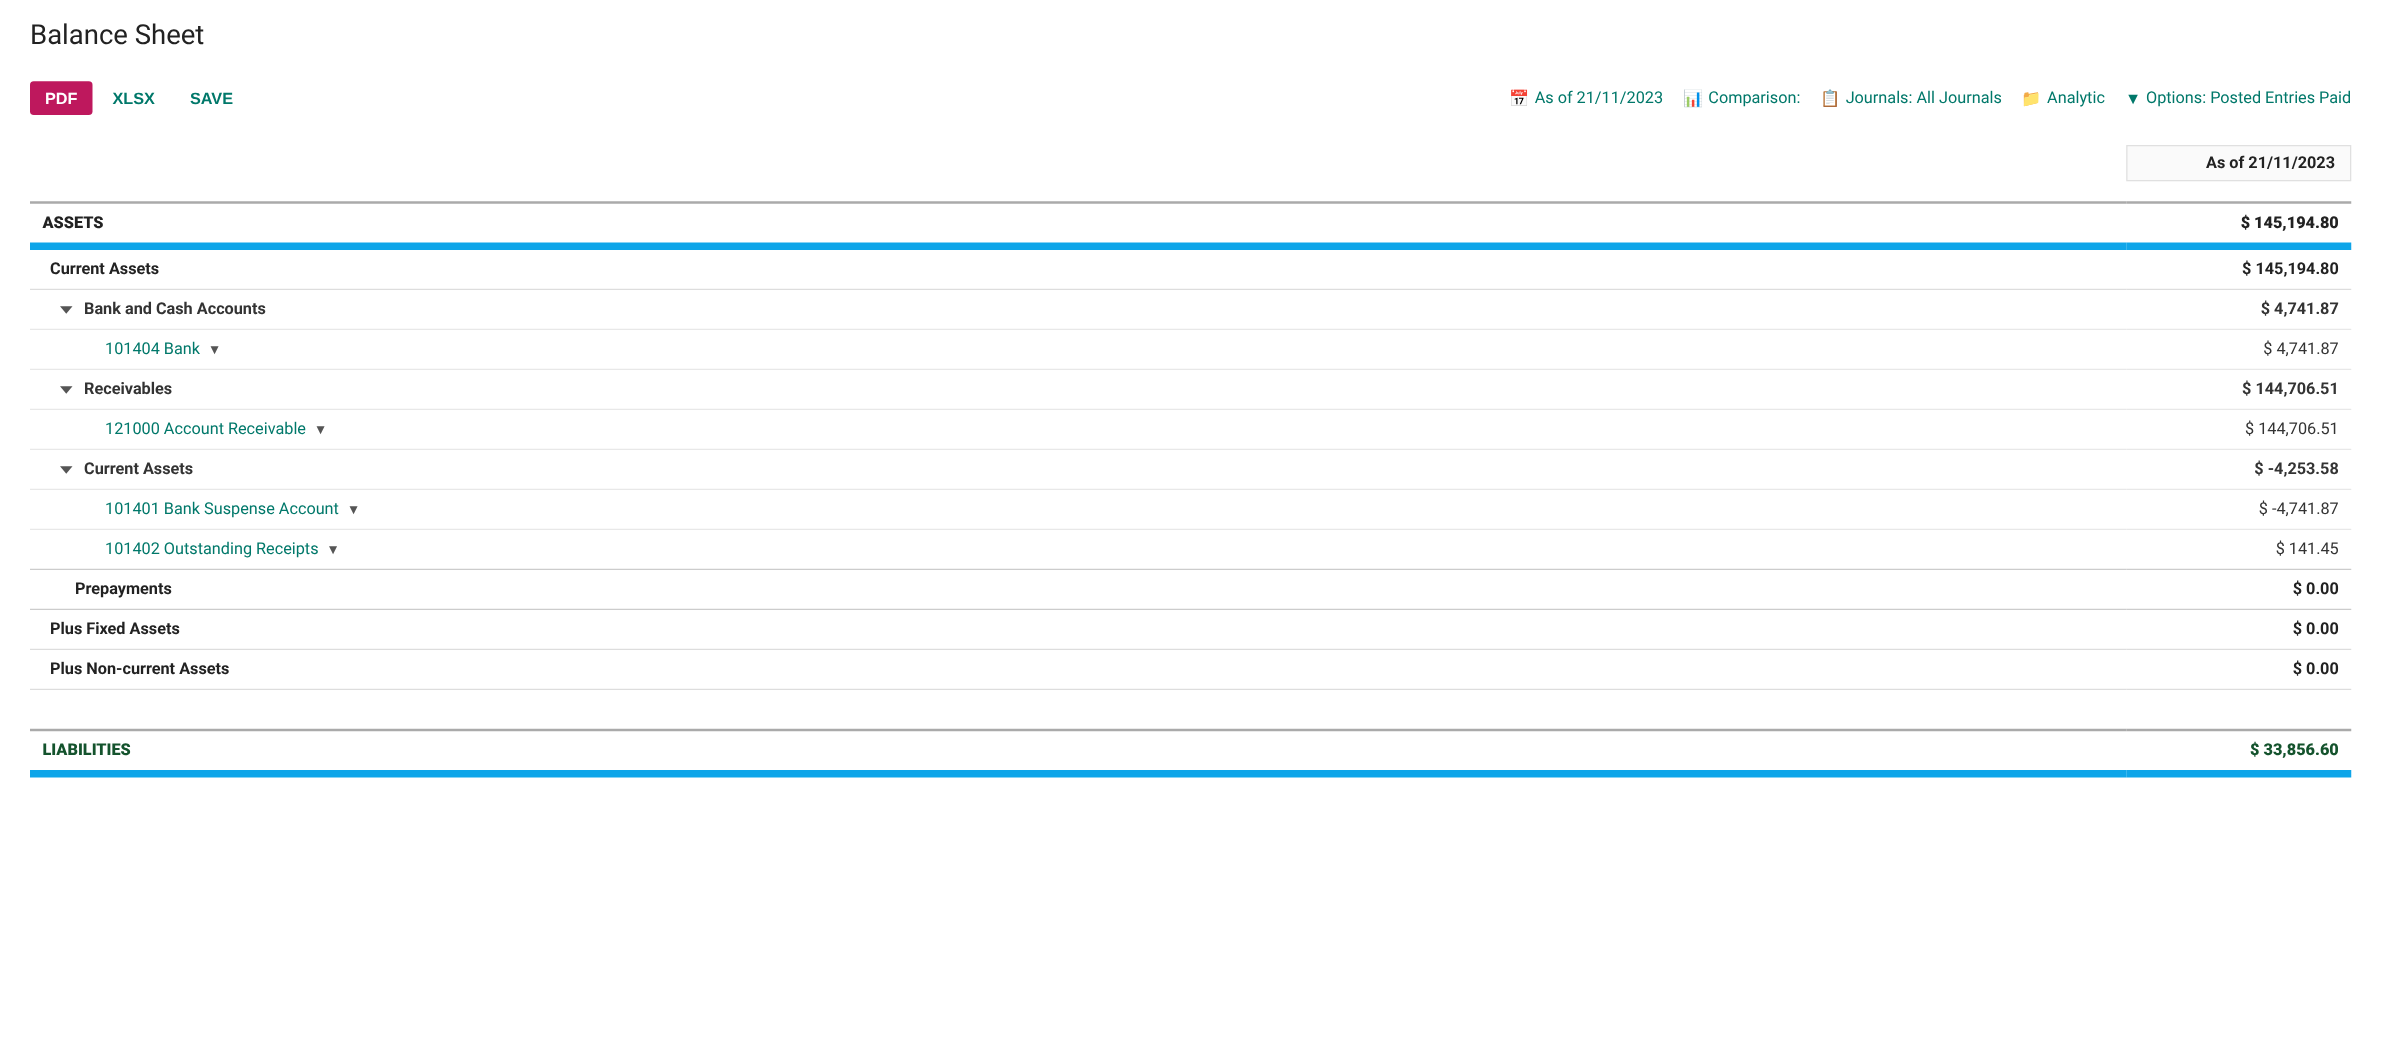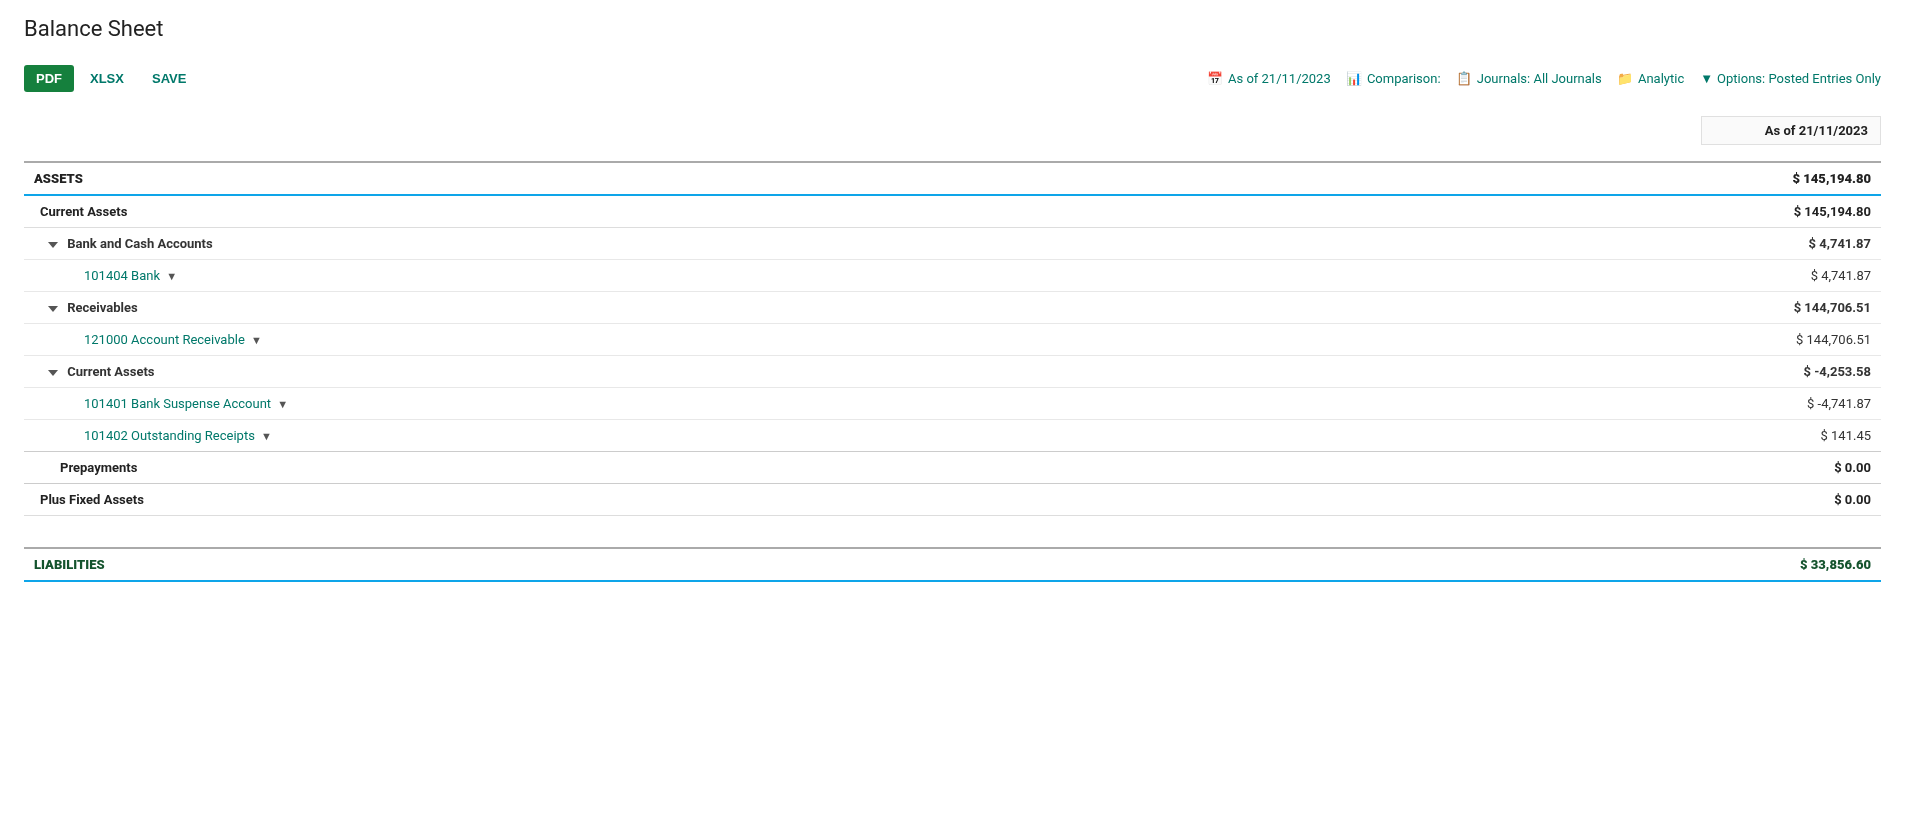--- a/index.html
+++ b/index.html
@@ -18,21 +18,21 @@
       color: #222;
       margin-bottom: 24px;
     }
     .toolbar {
       display: flex;
       align-items: center;
       gap: 4px;
       margin-bottom: 16px;
     }
     .btn-pdf {
-      background: #15803d;
+      background: #be185d;
       color: #fff;
       border: none;
       padding: 6px 12px;
       font-size: 13px;
       font-weight: 600;
       cursor: pointer;
       border-radius: 3px;
     }
     .btn-text {
       background: transparent;
@@ -94,21 +94,21 @@
 
     
     .row-section {
       background: #fff;
     }
     .row-section td {
       font-weight: 700;
       font-size: 13px;
       color: #222;
       border-top: 2px solid #aaa;
-      border-bottom: 2px solid #0ea5e9;
+      border-bottom: 6px solid #0ea5e9;
     }
 
     
     .row-category td {
       font-weight: 700;
       font-size: 13px;
       color: #222;
       border-bottom: 1px solid #ddd;
     }
 
@@ -192,21 +192,21 @@
       <span>
         <span>📋</span>
         <span>Journals: All Journals</span>
       </span>
       <span>
         <span>📁</span>
         <span>Analytic</span>
       </span>
       <span>
         <span>▼</span>
-        <span>Options: Posted Entries Only</span>
+        <span>Options: Posted Entries Paid</span>
       </span>
     </div>
   </div>
 
   <div class="report-header">
     <div class="report-header-col">As of 21/11/2023</div>
   </div>
 
   <table class="report-table">
     <tbody>
@@ -289,20 +289,24 @@
       <tr class="row-subsection">
         <td style="padding-left:36px;">Prepayments</td>
         <td class="amount">$ 0.00</td>
       </tr>
 
       <tr class="row-category">
         <td style="padding-left:16px;">Plus Fixed Assets</td>
         <td class="amount">$ 0.00</td>
       </tr>
 
+      <tr class="row-category">
+        <td style="padding-left:16px;">Plus Non-current Assets</td>
+        <td class="amount">$ 0.00</td>
+      </tr>
 
       <tr style="height:32px;">
         <td colspan="2"></td>
       </tr>
 
       <tr class="row-section liabilities-row">
         <td><strong>LIABILITIES</strong></td>
         <td class="amount"><strong>$ 33,856.60</strong></td>
       </tr>
 

